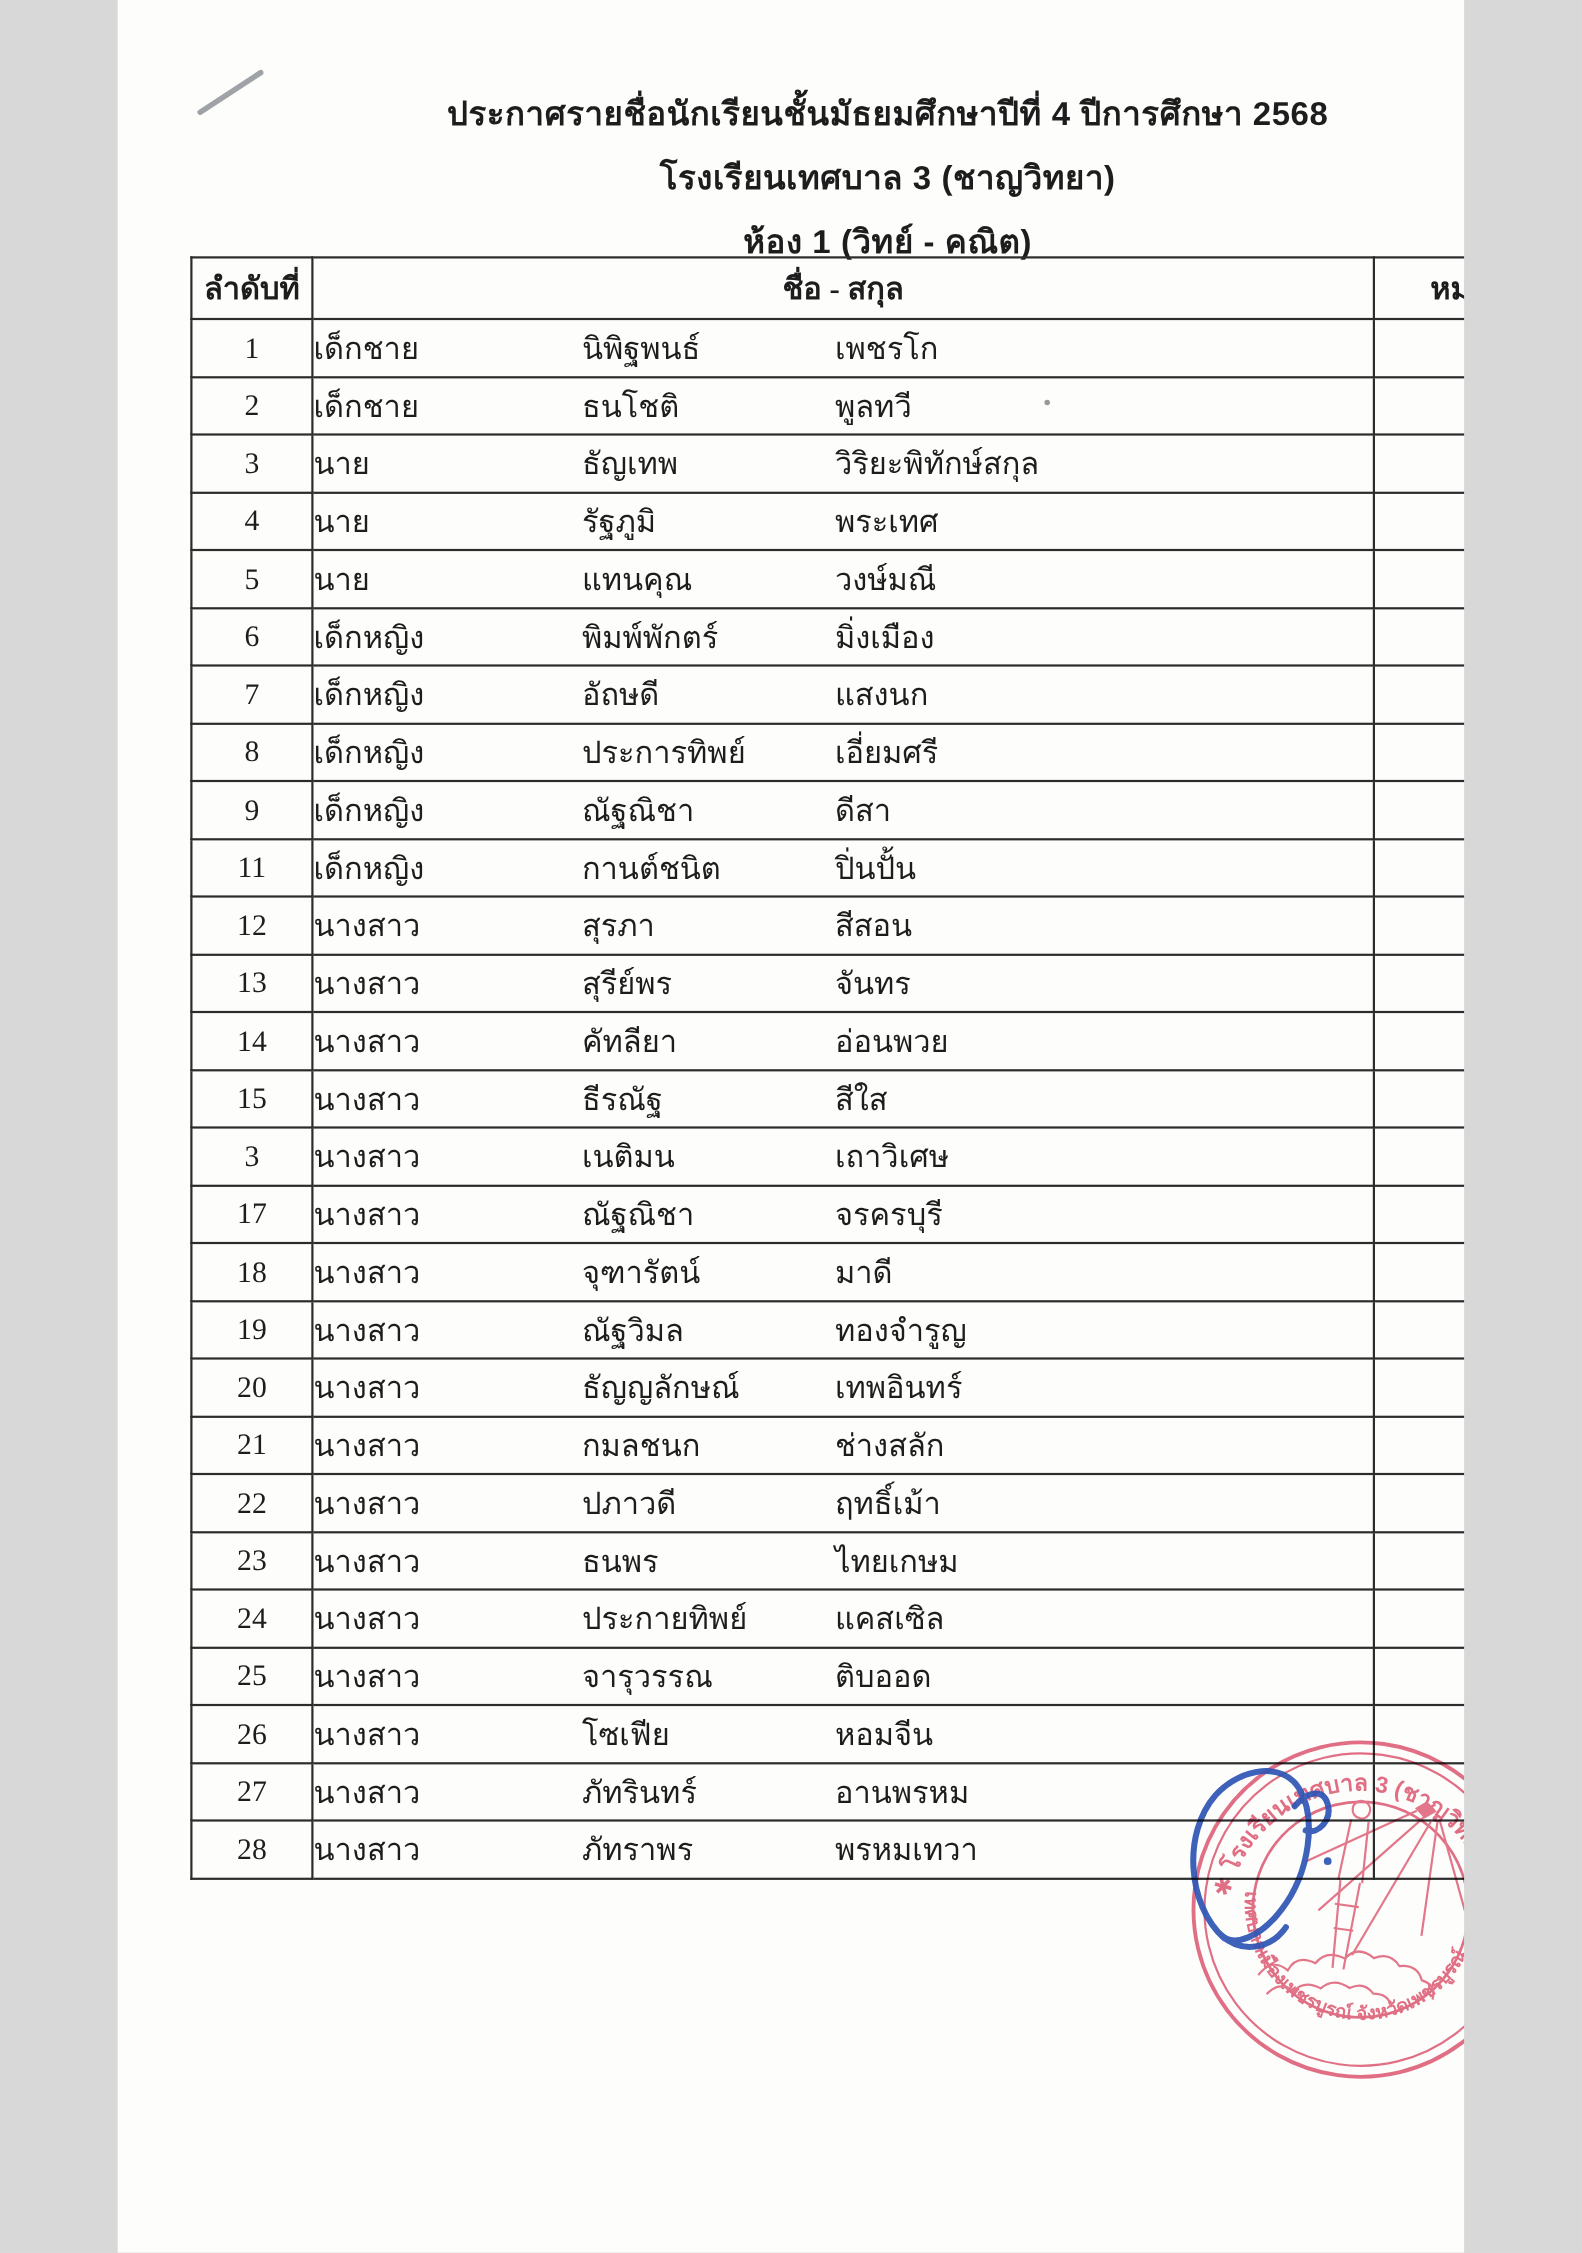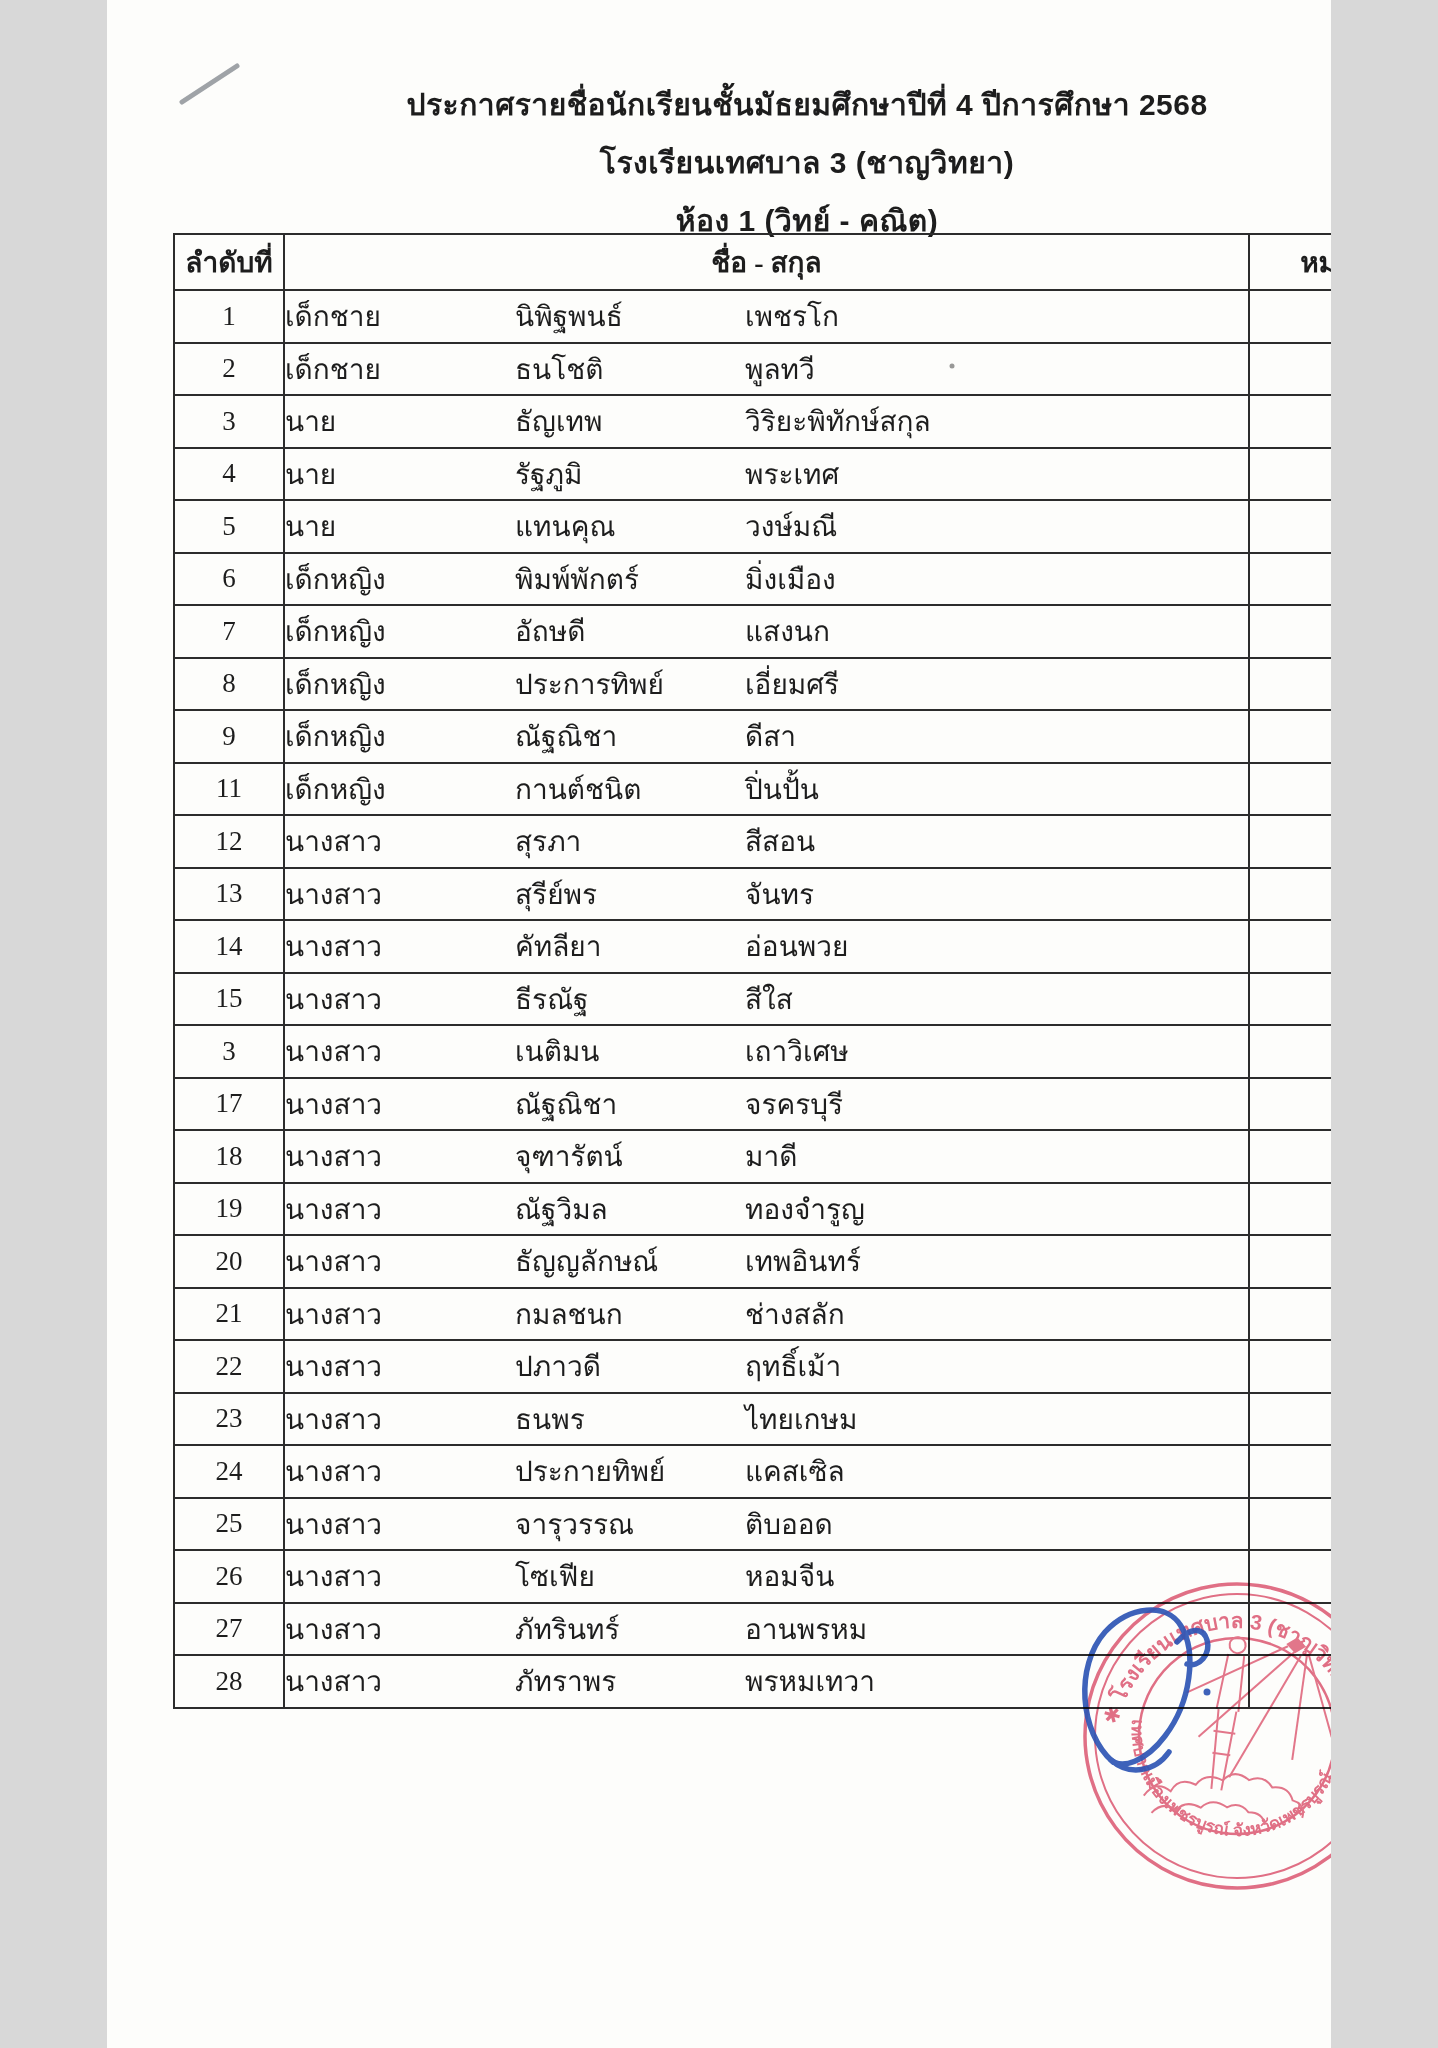--- a/index.html
+++ b/index.html
@@ -34,21 +34,21 @@
     padding:0; vertical-align:middle;
     overflow:hidden; white-space:nowrap;
   }
   table.roster thead tr { height:56px; }
   table.roster tbody tr { height:52.5px; }
   th.h-no, th.h-name, th.h-note { font-weight:bold; font-size:28px; text-align:center; }
   td.c-no { text-align:center; font-size:27px; }
   td.c-name { }
   td.c-name .name-flex { display:flex; align-items:center; }
   .t-title { flex:0 0 230px; }
-  .t-first { flex:0 0 230px; }
+  .t-first { flex:0 0 230px;margin-left:14px; }
   .t-last  { flex:1 1 auto; }
   td.c-note { text-align:center; }
   
   svg.overlay {
     position:absolute; inset:0;
     width:1438px; height:2048px;
     pointer-events:none;
     mix-blend-mode:multiply;
   }
   .arc-text { font-family:"Liberation Sans","DejaVu Sans",sans-serif; font-weight:bold; }

